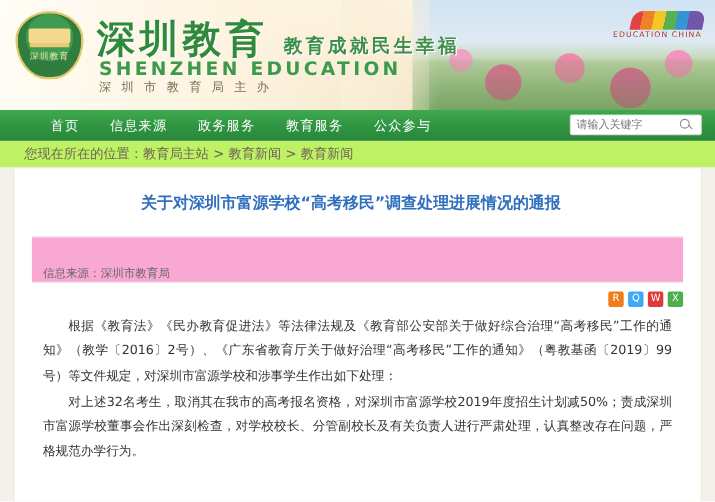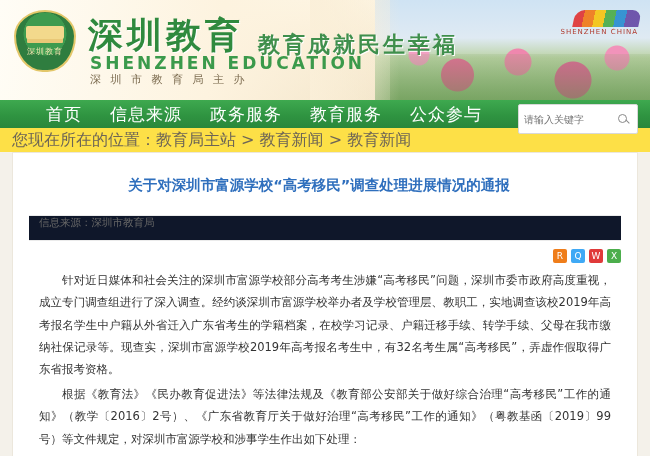--- a/index.html
+++ b/index.html
@@ -77,21 +77,21 @@
   .title-en {
     position: absolute; left: 90px; top: 53px;
     font-size: 17px; letter-spacing: 3px; color: #3b9a4b; font-weight: bold;
   }
   .title-sub {
     position: absolute; left: 90px; top: 72px;
     font-size: 11px; letter-spacing: 3px; color: #7a6a4e;
   }
   .slogan {
     position: absolute; left: 258px; top: 30px;
-    font-size: 22px; letter-spacing: 3px; color: #3f8f4c; font-weight: bold;
+    font-size: 17px; letter-spacing: 3px; color: #3f8f4c; font-weight: bold;
     text-shadow: 1px 1px 0 #ffffff;
   }
   .sz-mark {
     position: absolute; right: 10px; top: 8px;
     width: 108px; height: 34px;
   }
   .sz-mark .bars {
     position: absolute; right: 0; top: 2px; width: 66px; height: 17px;
     background: linear-gradient(90deg,#e03a3a 0 14%,#f07c1e 14% 30%,#f4c518 30% 46%,#4fae4c 46% 62%,#2f8fd0 62% 78%,#6a4fa8 78% 100%);
     border-radius: 9px 9px 0 0;
@@ -104,28 +104,28 @@
   }
 
   
   .nav {
     position: relative;
     width: 650px; height: 28px;
     background: linear-gradient(180deg, #3ea94f 0%, #2f9441 55%, #2a873b 100%);
     display: flex; align-items: center;
   }
   .nav-item {
-    color: #ffffff; font-size: 17px; letter-spacing: 1px;
+    color: #ffffff; font-size: 12px; letter-spacing: 1px;
     padding: 0 14px; line-height: 28px; white-space: nowrap;
     cursor: pointer;
   }
   .nav-item:first-child { margin-left: 32px; }
   .nav-search {
     position: absolute; right: 12px; top: 4px;
-    width: 120px; height: 30px;
+    width: 120px; height: 19px;
     background: #ffffff; border: 1px solid #d8d8d8; border-radius: 2px;
     display: flex; align-items: center;
   }
   .nav-search input {
     border: 0; outline: none; width: 96px; height: 17px;
     font-size: 10px; color: #777; padding-left: 5px;
     font-family: "DejaVu Sans", "Liberation Sans", sans-serif;
   }
   .nav-search .mag {
     width: 18px; height: 17px; position: relative; cursor: pointer;
@@ -135,45 +135,45 @@
     width: 7px; height: 7px; border: 1.3px solid #8a8a8a; border-radius: 50%;
   }
   .nav-search .mag:after {
     content: ""; position: absolute; left: 10px; top: 10px;
     width: 5px; height: 1.3px; background: #8a8a8a; transform: rotate(45deg);
   }
 
   
   .crumb {
     width: 650px; height: 24px;
-    background: #fde047;
-    font-size: 16px; color: #6d6556;
-    padding-left: 12px; line-height: 24px;
+    background: #bef264;
+    font-size: 12px; color: #6d6556;
+    padding-left: 22px; line-height: 24px;
   }
 
   
   .card {
     position: relative;
     margin: 0 12px; width: 626px;
     background: #ffffff;
     min-height: 306px;
     border: 1px solid #ece7dc;
   }
   .art-title {
     text-align: center;
     font-size: 14.5px; font-weight: bold; color: #2f6fbd;
     padding: 22px 52px 18px 40px; line-height: 1.5;
   }
   .meta-bar {
     margin: 0 16px;
-    height: 26px;
-    background: #0f172a;
+    height: 42px;
+    background: #f9a8d4;
     border-top: 1px solid #ebebeb;
     border-bottom: 1px solid #ebebeb;
-    display: flex; align-items: flex-start;
+    display: flex; align-items: flex-end;
     font-size: 10.5px; color: #666;
     position: relative;
   }
   .meta-source { padding-left: 10px; }
   .meta-date { position: absolute; left: 400px; }
   .meta-fix {
     position: absolute; right: 8px;
     border: 1px solid #d9d9d9; background: #fff;
     padding: 1px 5px; font-size: 10px; color: #666; cursor: pointer;
   }
@@ -215,21 +215,21 @@
       <div class="txt">深圳教育</div>
     </div>
 
     <div class="title-cn">深圳教育</div>
     <div class="title-en">SHENZHEN EDUCATION</div>
     <div class="title-sub">深 圳 市 教 育 局 主 办</div>
     <div class="slogan">教育成就民生幸福</div>
 
     <div class="sz-mark">
       <div class="bars"></div>
-      <div class="label">SHENZHEN CHINA</div>
+      <div class="label">EDUCATION CHINA</div>
     </div>
   </div>
 
   <div class="nav">
     <div class="nav-item">首页</div>
     <div class="nav-item">信息来源</div>
     <div class="nav-item">政务服务</div>
     <div class="nav-item">教育服务</div>
     <div class="nav-item">公众参与</div>
 
@@ -252,21 +252,20 @@
     </div>
 
     <div class="share-row">
       <span class="share-btn s-rss">R</span>
       <span class="share-btn s-qq">Q</span>
       <span class="share-btn s-wb">W</span>
       <span class="share-btn s-wx">X</span>
     </div>
 
     <div class="body-text">
-      <p>针对近日媒体和社会关注的深圳市富源学校部分高考考生涉嫌“高考移民”问题，深圳市委市政府高度重视，成立专门调查组进行了深入调查。经约谈深圳市富源学校举办者及学校管理层、教职工，实地调查该校2019年高考报名学生中户籍从外省迁入广东省考生的学籍档案，在校学习记录、户籍迁移手续、转学手续、父母在我市缴纳社保记录等。现查实，深圳市富源学校2019年高考报名考生中，有32名考生属“高考移民”，弄虚作假取得广东省报考资格。</p>
       <p>根据《教育法》《民办教育促进法》等法律法规及《教育部公安部关于做好综合治理“高考移民”工作的通知》（教学〔2016〕2号）、《广东省教育厅关于做好治理“高考移民”工作的通知》（粤教基函〔2019〕99号）等文件规定，对深圳市富源学校和涉事学生作出如下处理：</p>
       <p>对上述32名考生，取消其在我市的高考报名资格，对深圳市富源学校2019年度招生计划减50%；责成深圳市富源学校董事会作出深刻检查，对学校校长、分管副校长及有关负责人进行严肃处理，认真整改存在问题，严格规范办学行为。</p>
 
     </div>
 
   </div>
 
 </div>
 
 </body></html>

